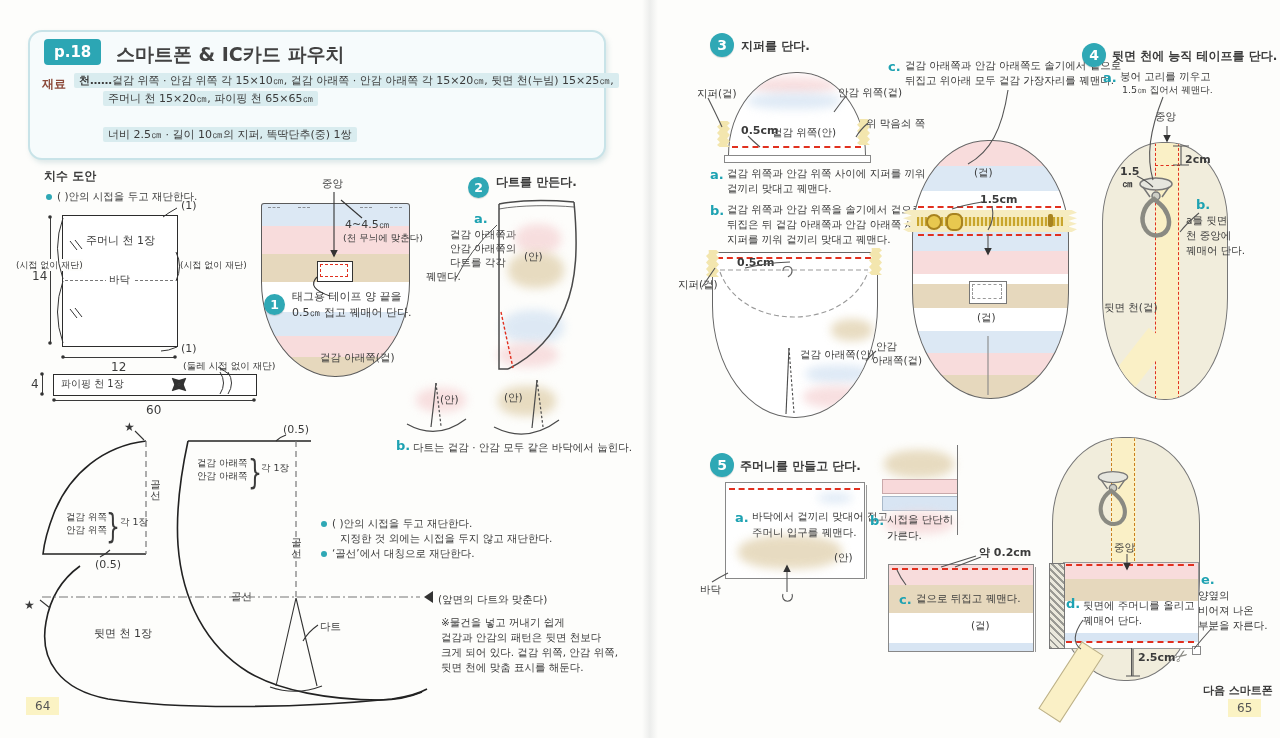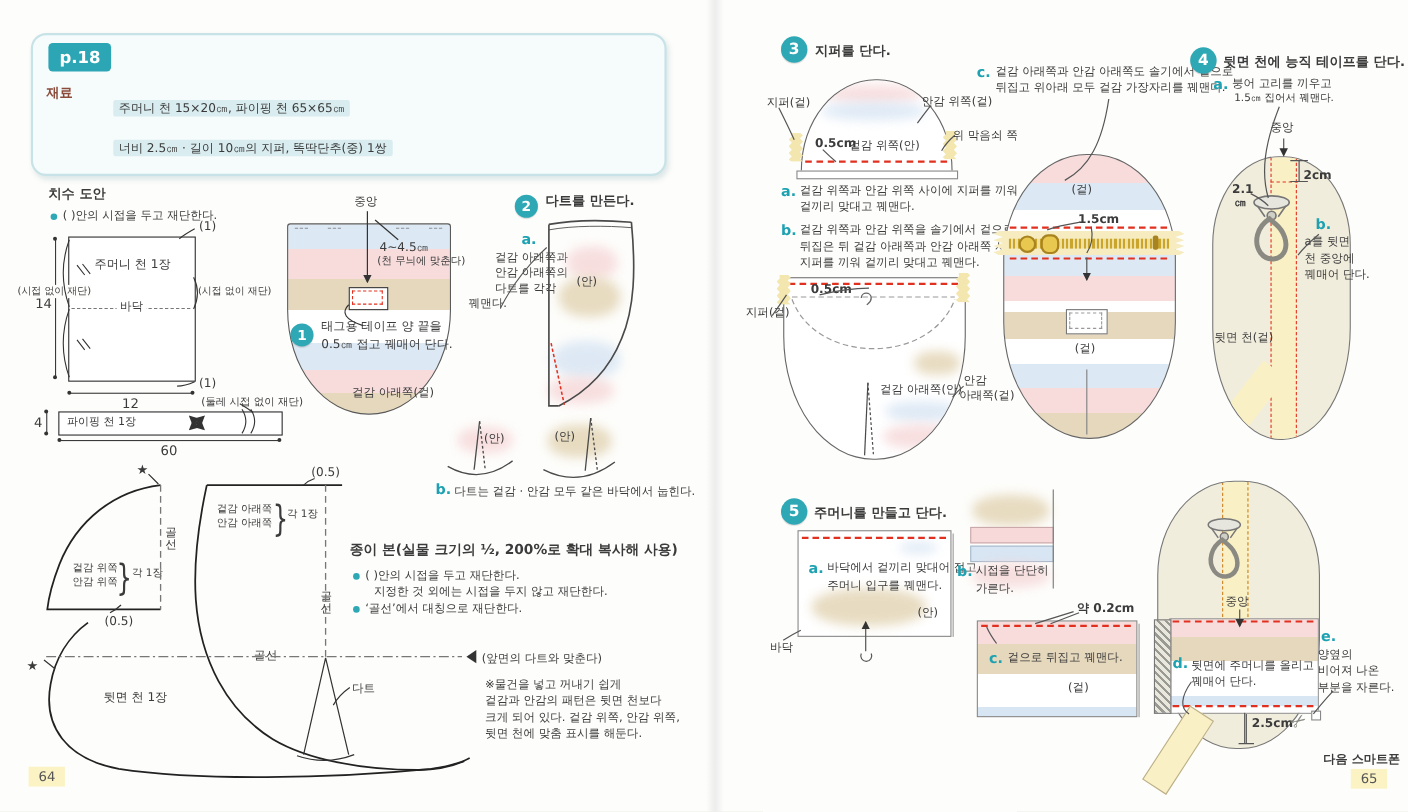--- a/index.html
+++ b/index.html
@@ -30,21 +30,25 @@
 </style>
 </head>
 <body>
 
 <div id="canvas">
 
   <div class="abs" style="left:642px;top:0;width:16px;height:738px;background:linear-gradient(90deg,transparent,rgba(90,100,105,.10),transparent)"></div>
 
   <div class="abs" style="left:28px;top:30px;width:574px;height:126px;background:#f6fbfc;border:2px solid #c8e3e8;border-radius:14px;box-shadow:2px 3px 5px rgba(130,170,180,.25)"></div>
   <div class="t b" style="left:44px;top:39px;background:#2ca6b4;color:#fff;font-size:15px;padding:3px 10px;border-radius:4px">p.18</div>
+  <div class="t b" style="left:116px;top:42px;font-size:19px;color:#424242">스마트폰 &amp; IC카드 파우치</div>
   <div class="t b maroon s12" style="left:42px;top:76px">재료</div>
+  <div class="t s11" style="left:74px;top:74px">
+    <span class="hl"><span class="b">천……</span><span>겉감 위쪽 · 안감 위쪽 각 15×10㎝, 겉감 아래쪽 · 안감 아래쪽 각 15×20㎝, 뒷면 천(누빔) 15×25㎝,</span></span>
+  </div>
   <div class="t s11" style="left:103px;top:92px">
     <span class="hl">주머니 천 15×20㎝, 파이핑 천 65×65㎝</span>
   </div>
   <div class="t s11" style="left:103px;top:128px">
     <span class="hl">너비 2.5㎝ · 길이 10㎝의 지퍼, 똑딱단추(중) 1쌍</span>
   </div>
 
   <div class="t b" style="left:44px;top:168px;font-size:12px">치수 도안</div>
   <div class="dot" style="left:46px;top:194px"></div>
   <div class="t" style="left:57px;top:189px">(  )안의 시접을 두고 재단한다.</div>
@@ -117,21 +121,20 @@
   <div class="t s95" style="left:120px;top:516px">각 1장</div>
   <div class="t s11" style="left:95px;top:558px">(0.5)</div>
   <div class="t s95" style="left:197px;top:457px">겉감 아래쪽</div>
   <div class="t s95" style="left:197px;top:470px">안감 아래쪽</div>
   <div class="brace" style="left:248px;top:454px">}</div>
   <div class="t s95" style="left:261px;top:462px">각 1장</div>
   <div class="t s11" style="left:283px;top:423px">(0.5)</div>
   <div class="t" style="left:320px;top:619px">다트</div>
   <div class="t s11" style="left:94px;top:627px">뒷면 천 1장</div>
   <div class="t" style="left:438px;top:592px">(앞면의 다트와 맞춘다)</div>
-  <div class="t b" style="left:318px;top:492px;font-size:12.5px">종이 본(실물 크기의 ½, 200%로 확대 복사해 사용)</div>
   <div class="dot" style="left:321px;top:521px"></div>
   <div class="t" style="left:332px;top:516px">(  )안의 시접을 두고 재단한다.</div>
   <div class="t" style="left:340px;top:531px">지정한 것 외에는 시접을 두지 않고 재단한다.</div>
   <div class="dot" style="left:321px;top:551px"></div>
   <div class="t" style="left:332px;top:546px">‘골선’에서 대칭으로 재단한다.</div>
   <div class="t" style="left:441px;top:615px">※물건을 넣고 꺼내기 쉽게</div>
   <div class="t" style="left:441px;top:630px">겉감과 안감의 패턴은 뒷면 천보다</div>
   <div class="t" style="left:441px;top:645px">크게 되어 있다. 겉감 위쪽, 안감 위쪽,</div>
   <div class="t" style="left:441px;top:660px">뒷면 천에 맞춤 표시를 해둔다.</div>
   <div class="pgnum" style="left:26px;top:697px">64</div>
@@ -203,21 +206,21 @@
 
   <div class="abs" style="left:1102px;top:142px;width:124px;height:256px;border:1.5px solid #777;background:#f1eddc;border-radius:60px 60px 62px 62px/80px 80px 102px 102px;overflow:hidden">
     <div class="abs" style="left:52px;top:0;width:25px;height:256px;background:#faf0c6"></div>
     <div class="abs" style="left:52px;top:0;height:256px;border-left:1.5px dashed #e1301f"></div>
     <div class="abs" style="left:75px;top:0;height:256px;border-left:1.5px dashed #e1301f"></div>
     <div class="abs" style="left:52px;top:22px;width:25px;border-top:1.5px dashed #e1301f"></div>
     <div class="abs" style="left:6px;top:180px;width:26px;height:120px;background:#faf0c6;transform:rotate(38deg)"></div>
   </div>
   <div class="t" style="left:1155px;top:109px">중앙</div>
   <div class="t b s11" style="left:1185px;top:153px">2cm</div>
-  <div class="t b s11" style="left:1120px;top:165px">2.1</div>
+  <div class="t b s11" style="left:1120px;top:165px">1.5</div>
   <div class="t b s11" style="left:1122px;top:177px">㎝</div>
 
   <svg class="abs" style="left:1133px;top:175px" width="46" height="66" viewBox="0 0 46 66">
     <ellipse cx="23" cy="9" rx="16" ry="6" fill="#e6e6df" stroke="#777" stroke-width="1.5"></ellipse>
     <path d="M10,12 L17,22 M36,12 L29,22" stroke="#777" stroke-width="1.5" fill="none"></path>
     <circle cx="23" cy="21" r="4" fill="#cfcfc6" stroke="#777" stroke-width="1.5"></circle>
     <path d="M21,24 C10,31 6,45 13,55 C19,63 31,62 35,53 C38,45 34,35 27,29 Z" fill="none" stroke="#8a8a82" stroke-width="4.5"></path>
   </svg>
   <div class="t teal" style="left:1196px;top:196px">b.</div>
   <div class="t" style="left:1186px;top:213px">a를 뒷면</div>

